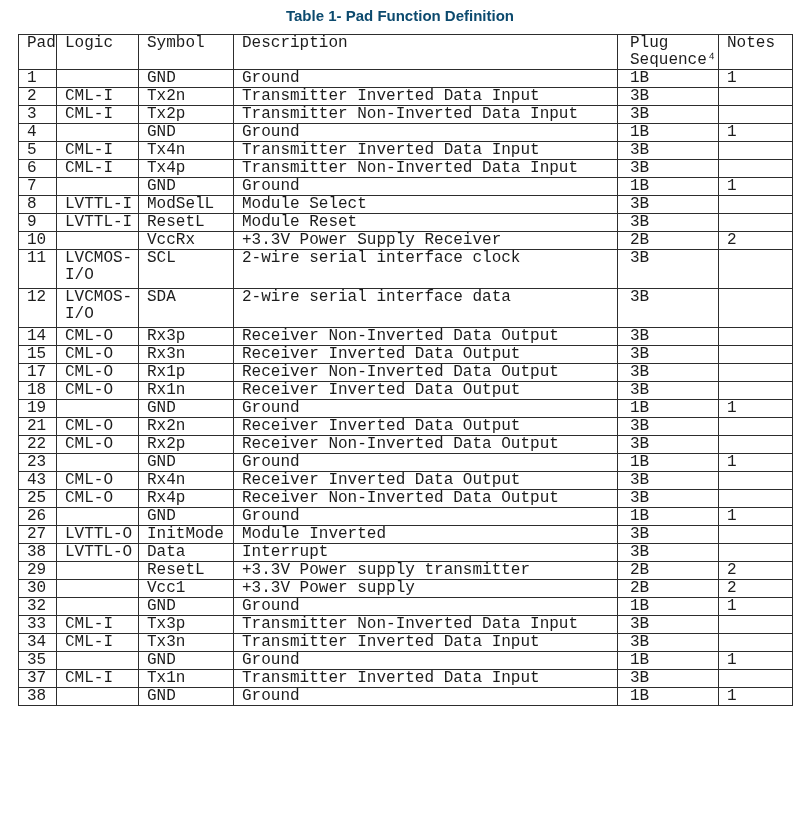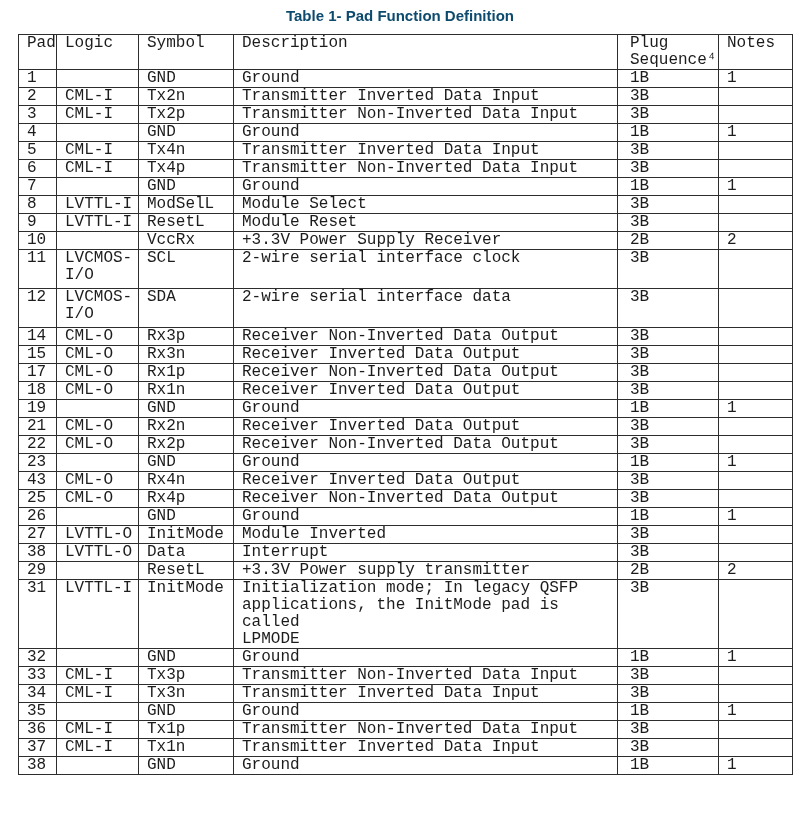--- a/index.html
+++ b/index.html
@@ -281,28 +281,26 @@
         </tr>
         <tr>
           <td class="col-pad">29</td>
           <td class="col-logic"></td>
           <td class="col-symbol">ResetL</td>
           <td class="col-description">+3.3V Power supply transmitter</td>
           <td class="col-plug">2B</td>
           <td class="col-notes">2</td>
         </tr>
         <tr>
-          <td class="col-pad">31</td>
-          <td class="col-logic">LVTTL-I</td>
-          <td class="col-symbol">InitMode</td>
-          <td class="col-description">Initialization mode; In legacy QSFP
-applications, the InitMode pad is called
-LPMODE</td>
-          <td class="col-plug">3B</td>
-          <td class="col-notes"></td>
+          <td class="col-pad">30</td>
+          <td class="col-logic"></td>
+          <td class="col-symbol">Vcc1</td>
+          <td class="col-description">+3.3V Power supply</td>
+          <td class="col-plug">2B</td>
+          <td class="col-notes">2</td>
         </tr>
         <tr>
           <td class="col-pad">32</td>
           <td class="col-logic"></td>
           <td class="col-symbol">GND</td>
           <td class="col-description">Ground</td>
           <td class="col-plug">1B</td>
           <td class="col-notes">1</td>
         </tr>
         <tr>
@@ -323,28 +321,20 @@
         </tr>
         <tr>
           <td class="col-pad">35</td>
           <td class="col-logic"></td>
           <td class="col-symbol">GND</td>
           <td class="col-description">Ground</td>
           <td class="col-plug">1B</td>
           <td class="col-notes">1</td>
         </tr>
         <tr>
-          <td class="col-pad">36</td>
-          <td class="col-logic">CML-I</td>
-          <td class="col-symbol">Tx1p</td>
-          <td class="col-description">Transmitter Non-Inverted Data Input</td>
-          <td class="col-plug">3B</td>
-          <td class="col-notes"></td>
-        </tr>
-        <tr>
           <td class="col-pad">37</td>
           <td class="col-logic">CML-I</td>
           <td class="col-symbol">Tx1n</td>
           <td class="col-description">Transmitter Inverted Data Input</td>
           <td class="col-plug">3B</td>
           <td class="col-notes"></td>
         </tr>
         <tr>
           <td class="col-pad">38</td>
           <td class="col-logic"></td>

